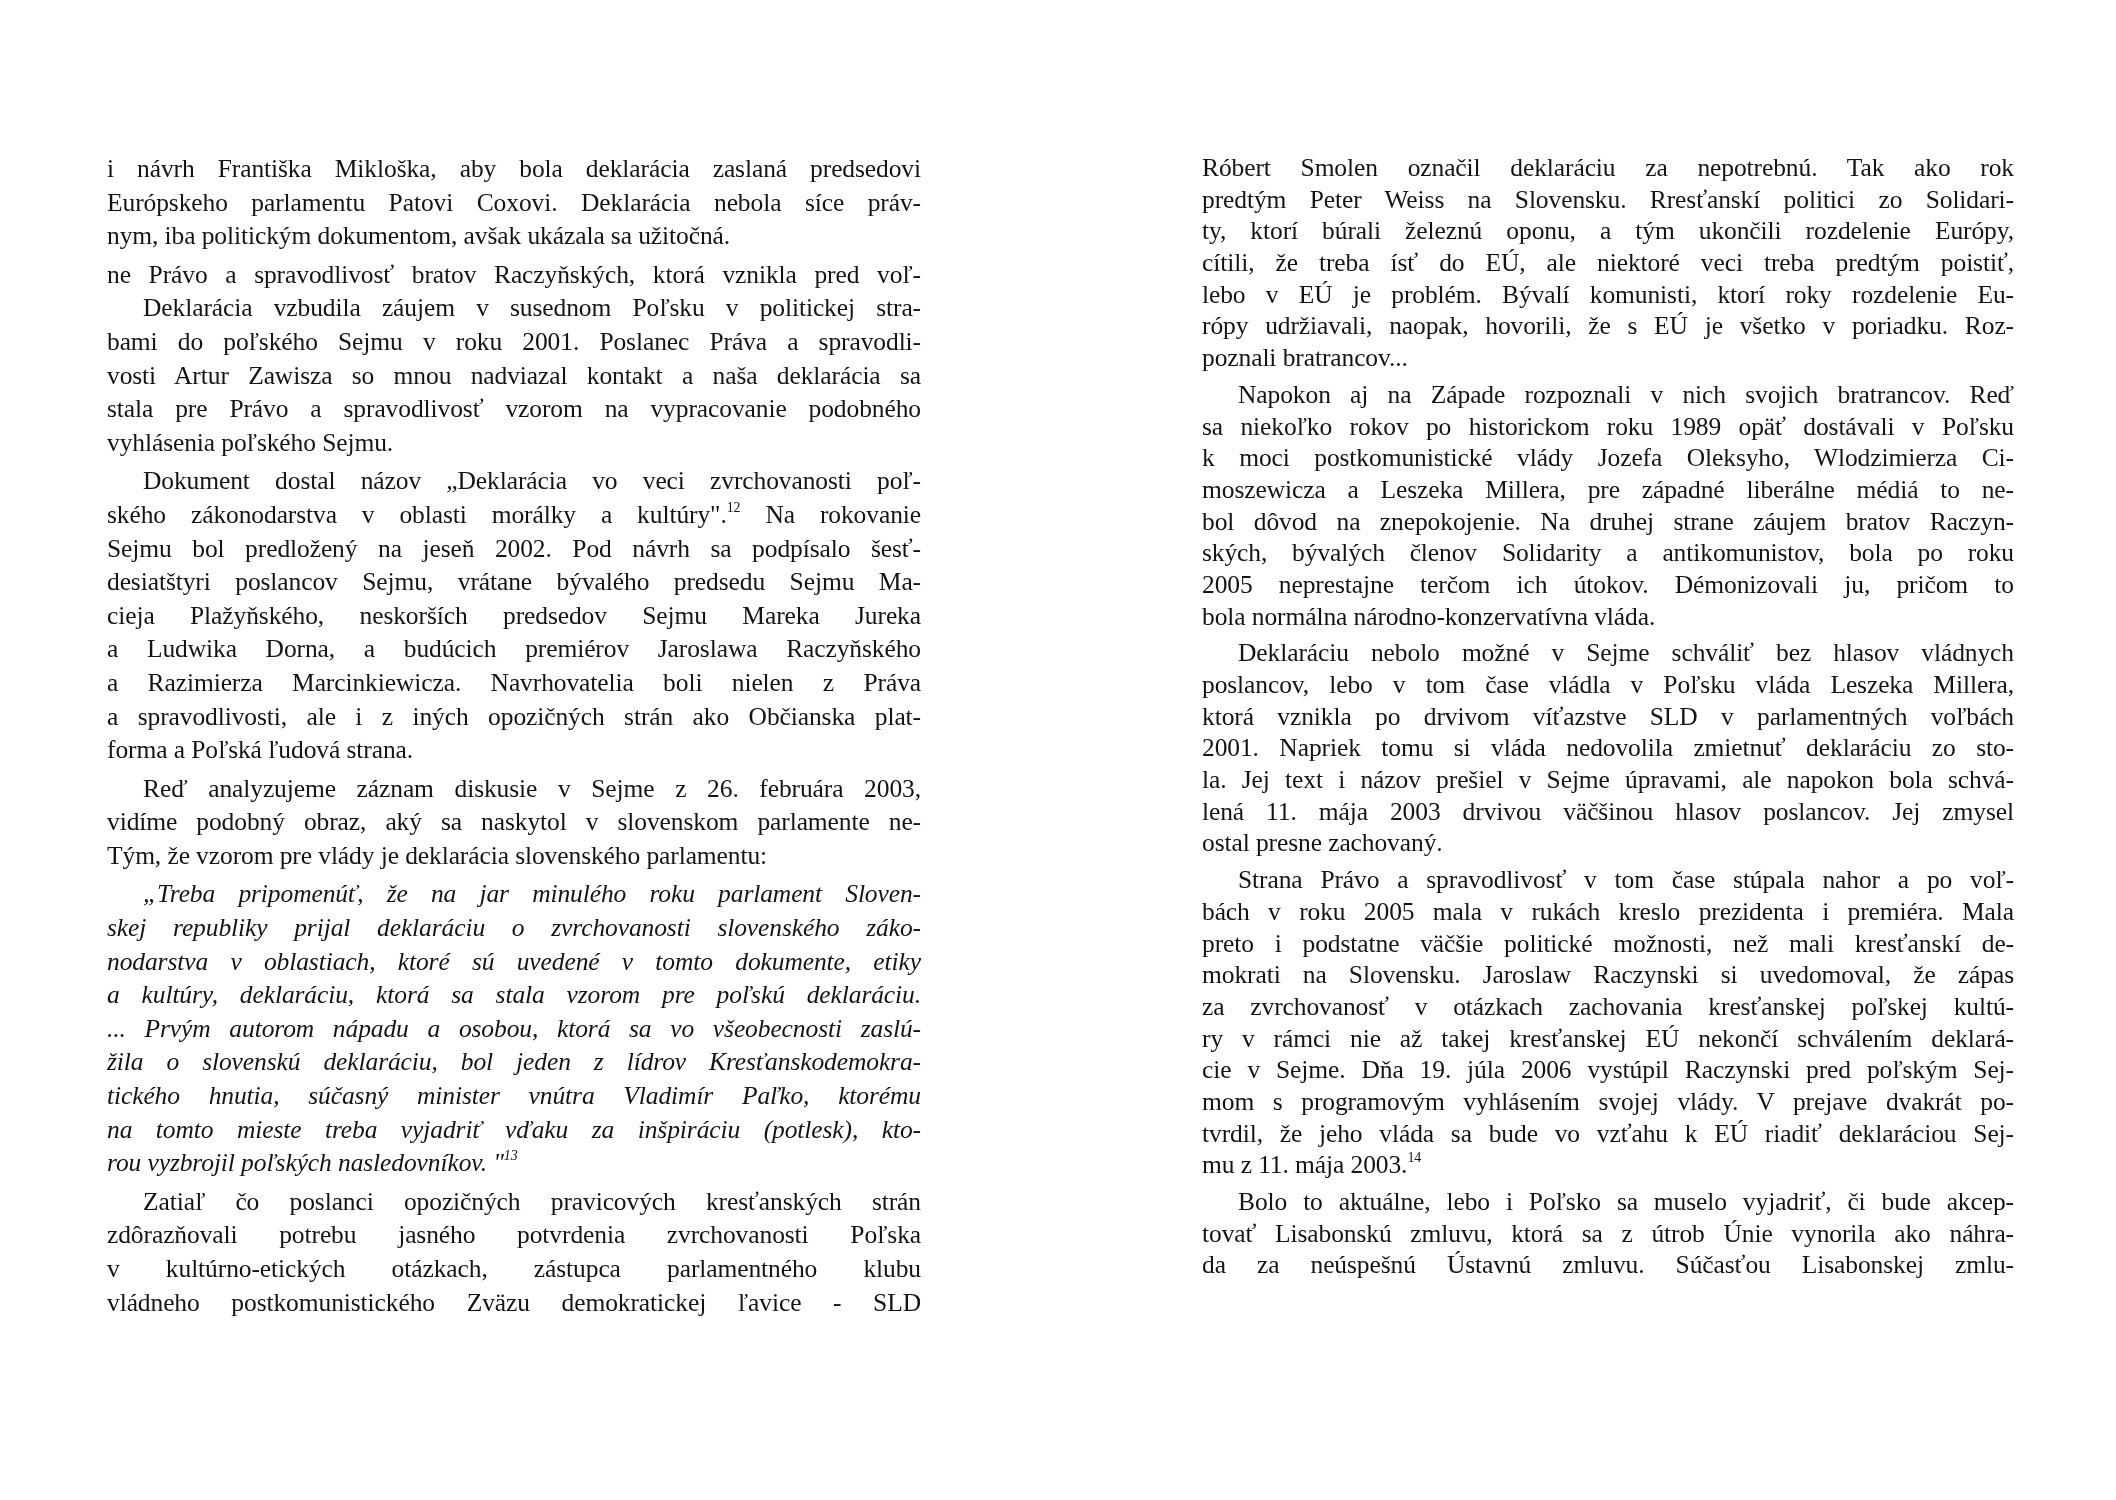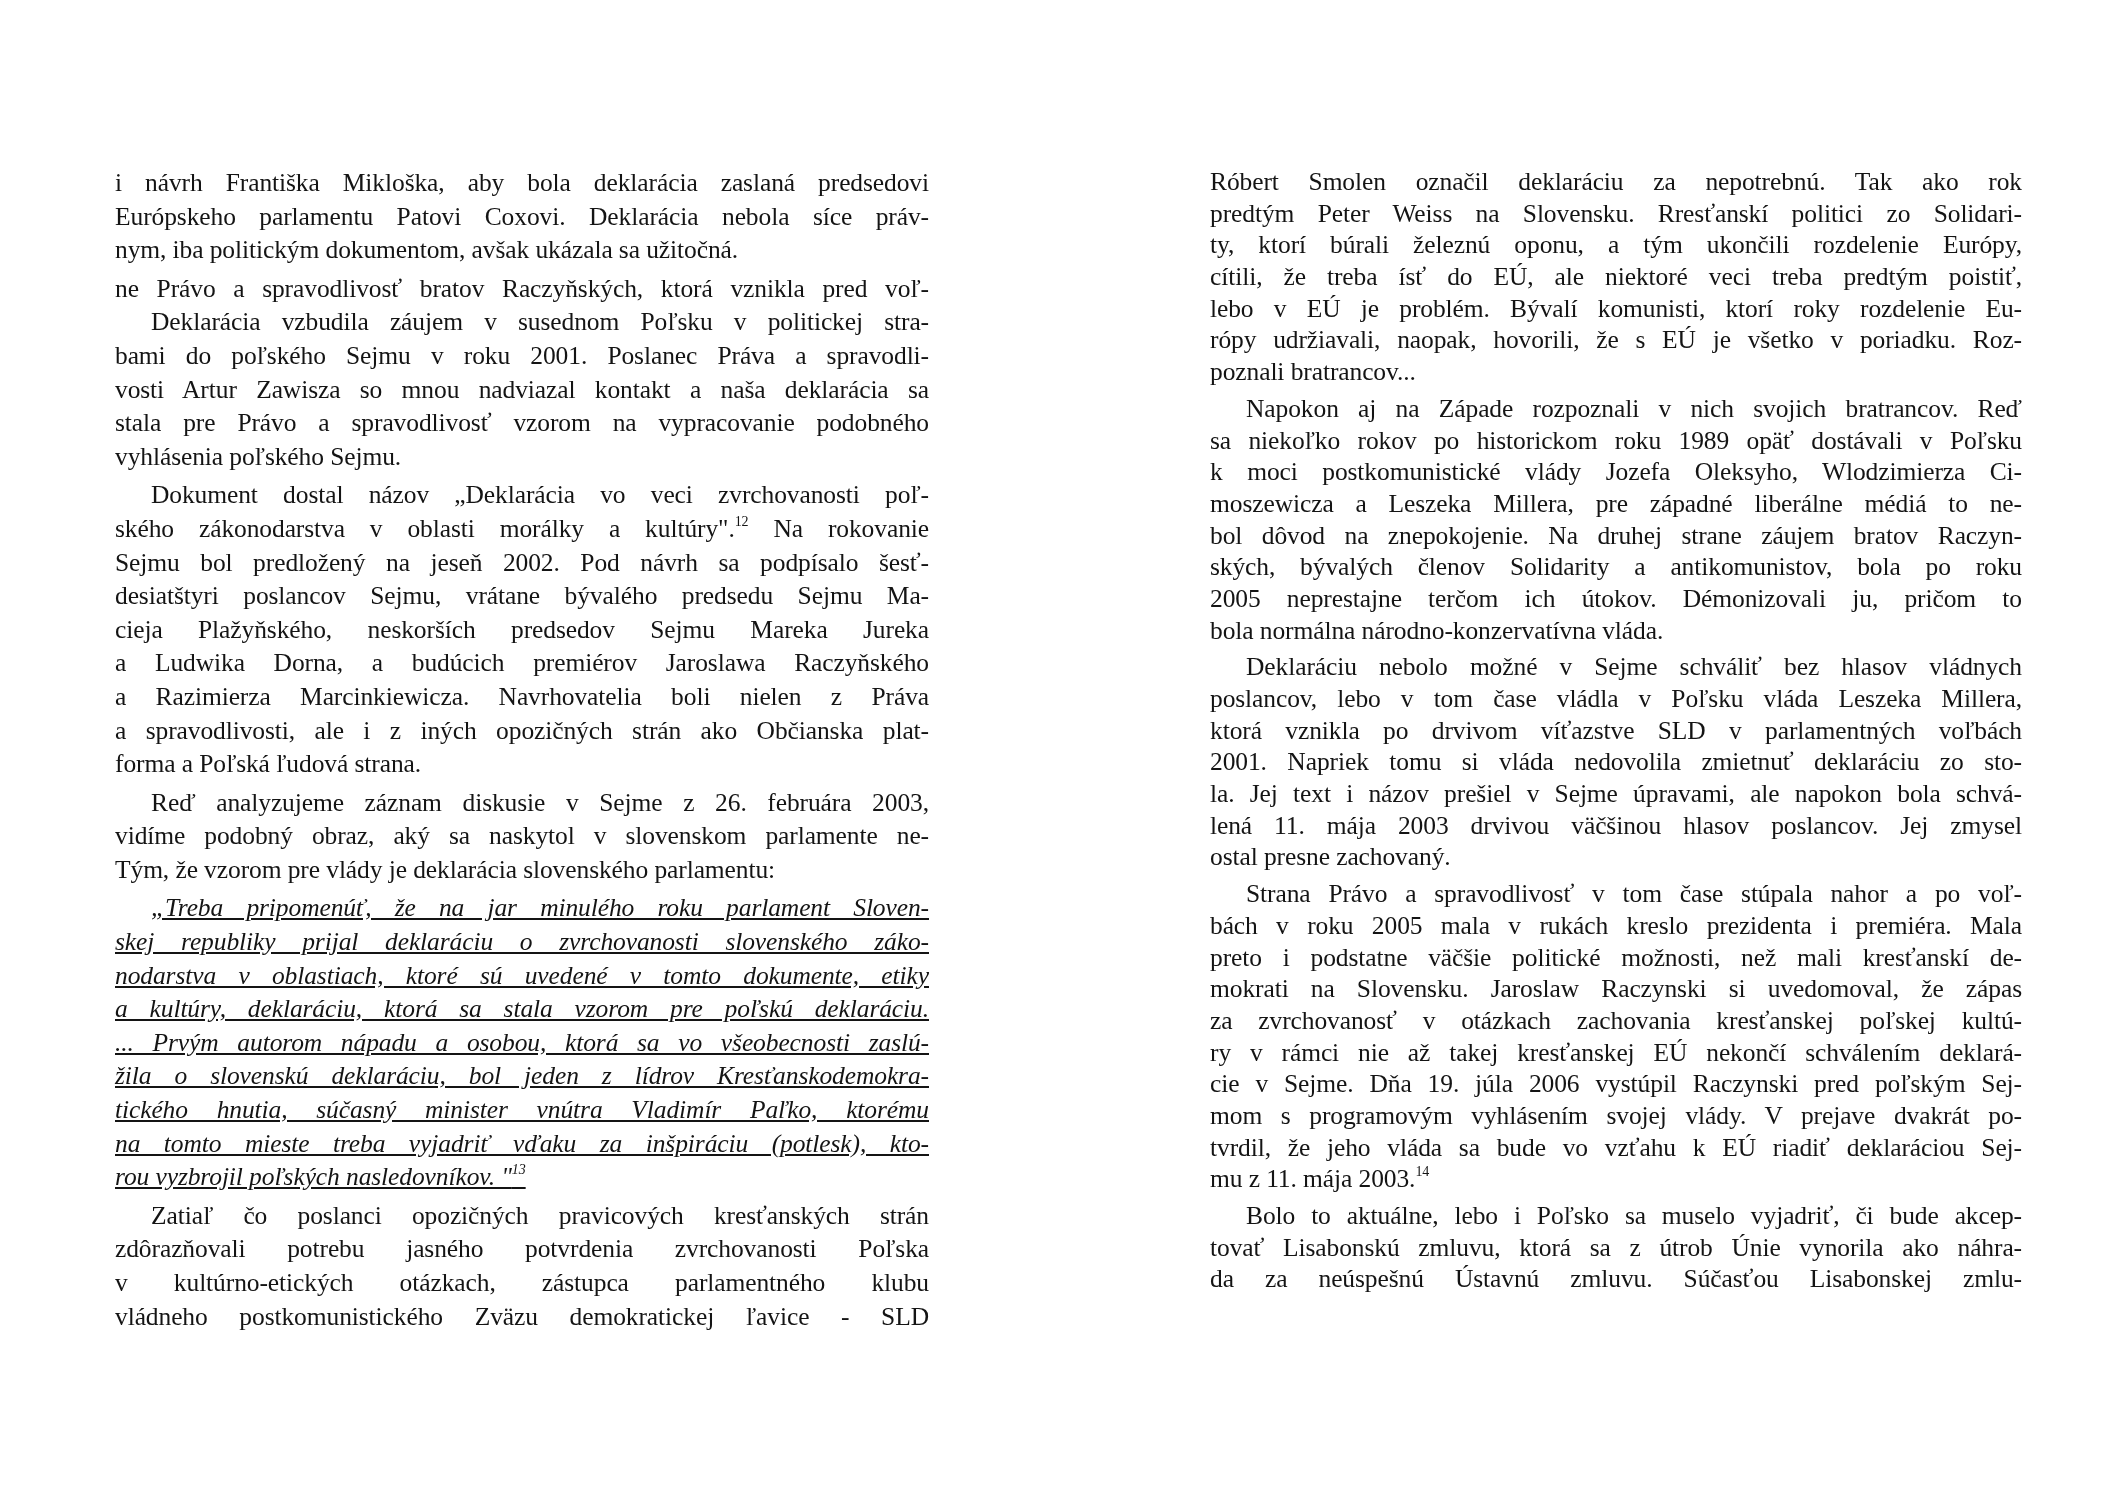--- a/index.html
+++ b/index.html
@@ -10,22 +10,21 @@
   body {
     width: 2116px;
     height: 1500px;
     position: relative;
     overflow: hidden;
     font-family: "Liberation Serif", "DejaVu Serif", serif;
     color: #141414;
   }
   .page {
     position: absolute;
-    top: 166px;
-    margin-left: 8px;
+    top: 152px;
   }
   .page-left { left: 107px; width: 814px; }
   .page-right { left: 1202px; width: 812px; }
 
   .para { margin: 0; }
   .page-left .para + .para { margin-top: 5px; }
   .page-right .para + .para { margin-top: 5px; }
 
   .line {
     display: block;
@@ -33,21 +32,21 @@
     text-align: justify;
     text-align-last: justify;
     font-size: 25.5px;
     letter-spacing: -0.1px;
   }
   .page-left .line { height: 33.6px; line-height: 33.6px; }
   .page-right .line { height: 31.7px; line-height: 31.7px; }
 
   .line.last { text-align-last: left; }
   .line.indent { padding-left: 36px; }
-  .quote .line { font-style: italic; text-decoration: underline; }
+  .quote .line { font-style: italic; }
 
   sup {
     font-size: 14px;
     vertical-align: 11px;
     line-height: 0;
     font-style: normal;
   }
   .quote sup { font-style: italic; }
 </style>
 </head>

